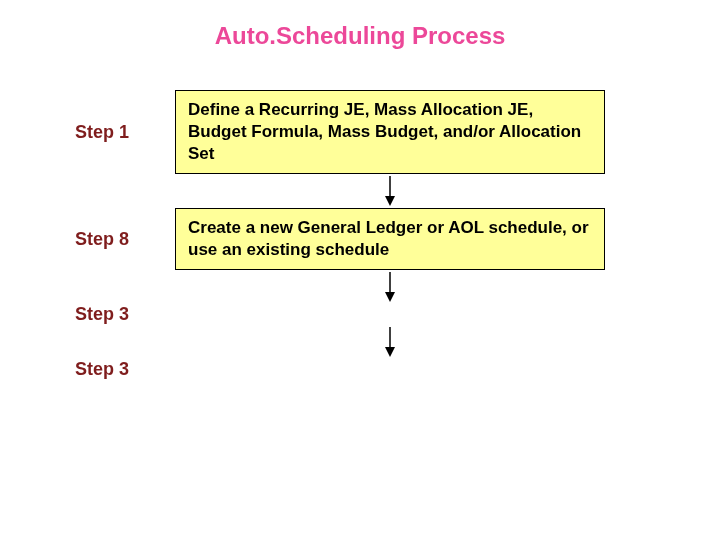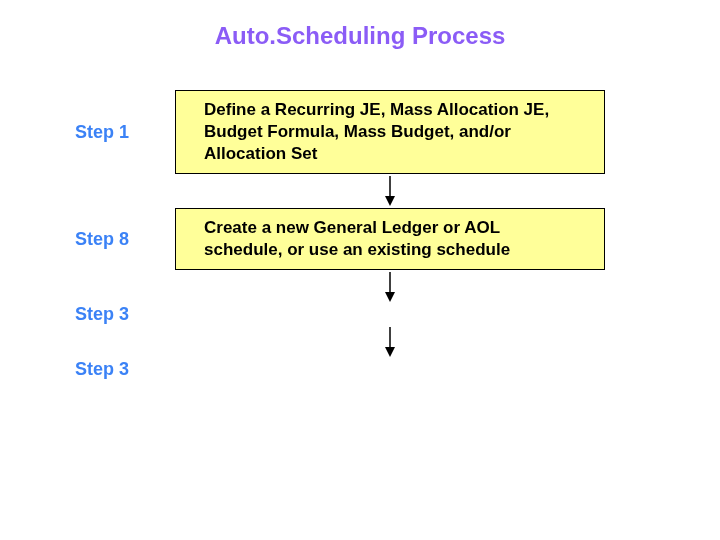--- a/index.html
+++ b/index.html
@@ -7,44 +7,44 @@
       width: 720px;
       height: 540px;
       background: #ffffff;
       font-family: Arial, Helvetica, sans-serif;
       position: relative;
     }
     .title {
       text-align: center;
       font-size: 24px;
       font-weight: bold;
-      color: #8b5cf6;
+      color: #ec4899;
       padding-top: 22px;
     }
     .diagram {
       position: relative;
       margin-top: 40px;
       padding-left: 75px;
     }
     .row {
       display: flex;
       align-items: center;
       position: relative;
     }
     .step-label {
       width: 100px;
       font-size: 18px;
       font-weight: bold;
-      color: #3b82f6;
+      color: #7f1d1d;
       flex-shrink: 0;
     }
     .step-box {
       background: #ffff99;
       border: 1.5px solid #000000;
-      padding: 8px 28px;
+      padding: 8px 12px;
       font-size: 17px;
       font-weight: bold;
       color: #000000;
       line-height: 1.3;
       width: 430px;
       min-height: 55px;
       display: flex;
       align-items: center;
     }
     .arrow-wrap {

